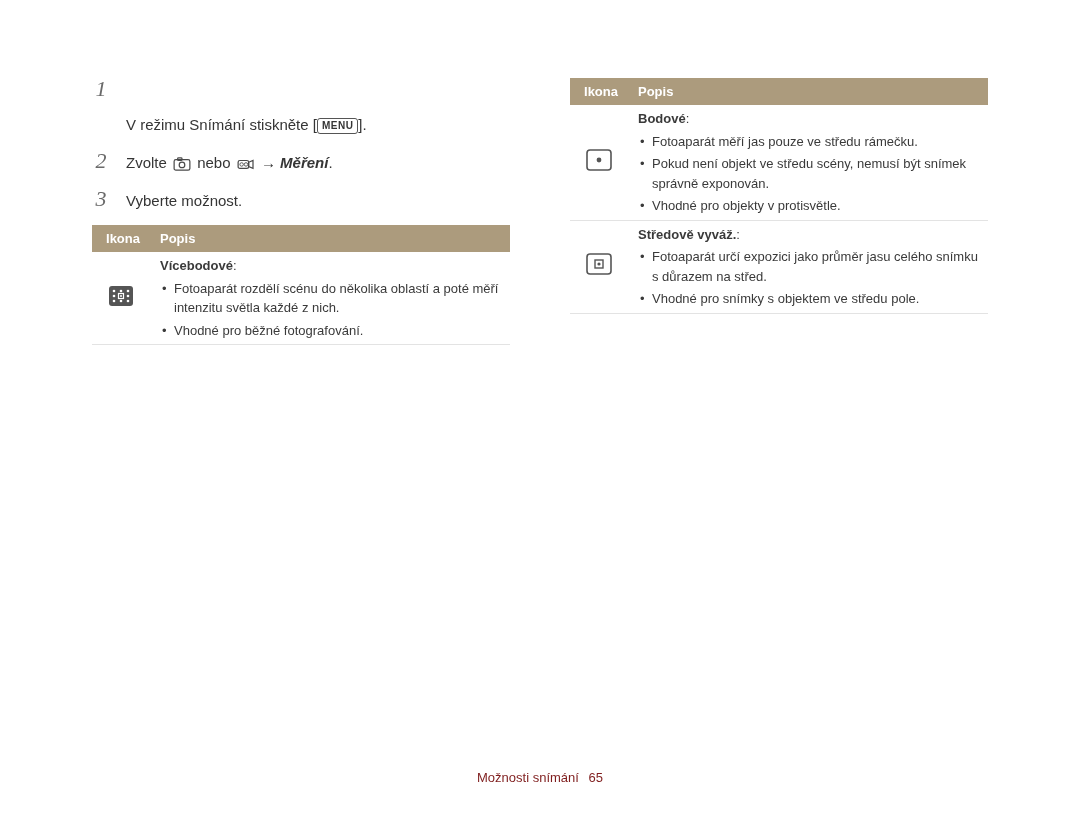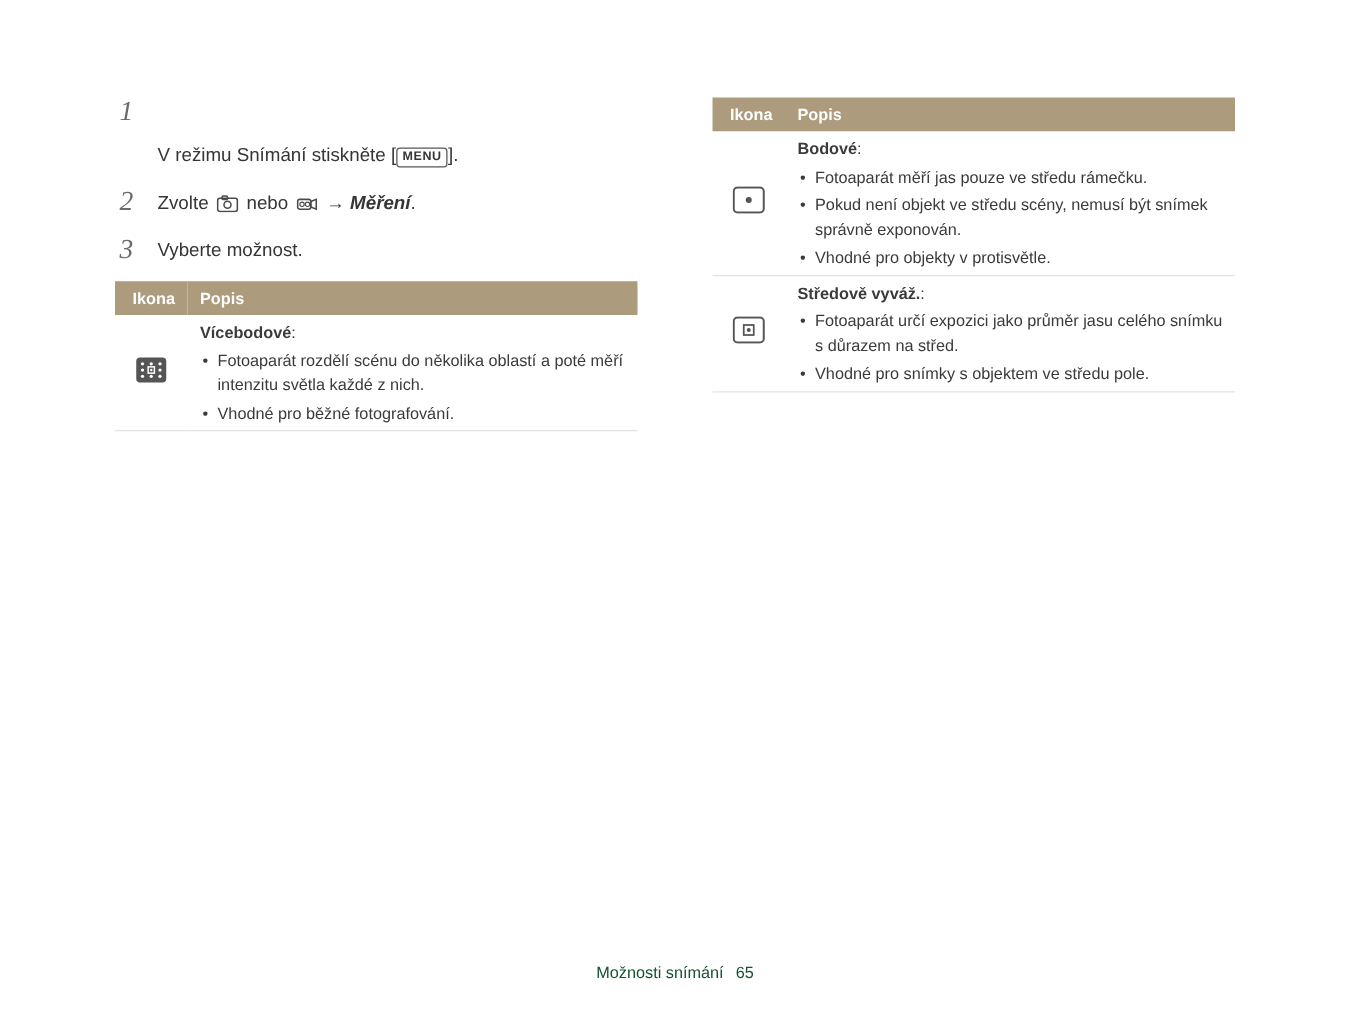--- a/index.html
+++ b/index.html
@@ -23,21 +23,21 @@
   table.opts { width: 100%; border-collapse: collapse; margin-top: 12px; }
   table.opts thead th { background: #ac9b7d; color: #fff; font-size: 13px; font-weight: 700; text-align: left; padding: 6px 10px; }
   table.opts thead th.icon-col { width: 58px; text-align: right; }
   table.opts tbody td { border-bottom: 1px solid #e3e3e3; padding: 4px 10px; vertical-align: top; font-size: 13px; line-height: 1.5; color: #3a3a3a; }
   table.opts tbody td.icon-cell { text-align: center; vertical-align: middle; }
   .meter-icon { display: inline-block; }
   .desc-title { font-weight: 700; }
   ul.bul { list-style: none; padding: 0; margin-top: 2px; }
   ul.bul li { position: relative; padding-left: 14px; margin-top: 3px; }
   ul.bul li::before { content: "•"; position: absolute; left: 2px; top: 0; }
-  .footer { position: absolute; left: 0; right: 0; bottom: 30px; text-align: center; font-size: 13px; color: #14532d; }
+  .footer { position: absolute; left: 0; right: 0; bottom: 30px; text-align: center; font-size: 13px; color: #7f1d1d; }
   .footer .pnum { margin-left: 6px; }
 </style>
 </head>
 <body>
 
 <div class="page">
 
   <div class="columns">
 
     <div class="col">

